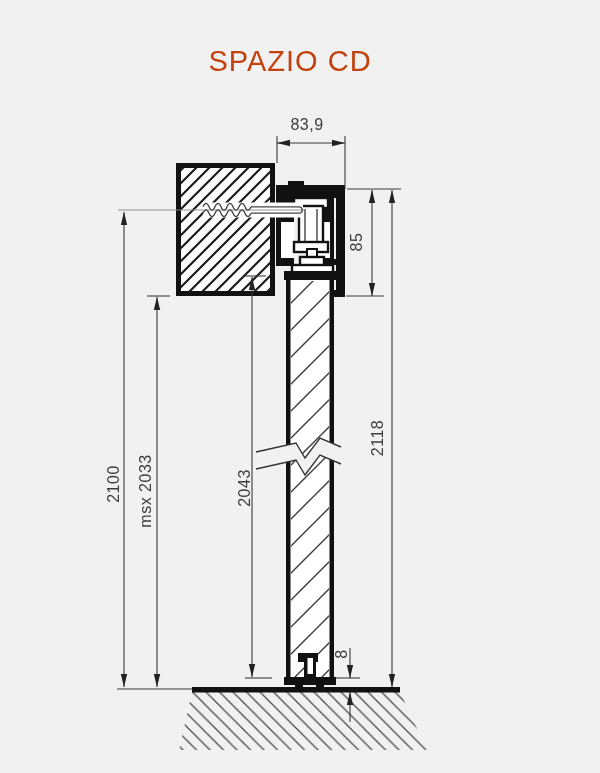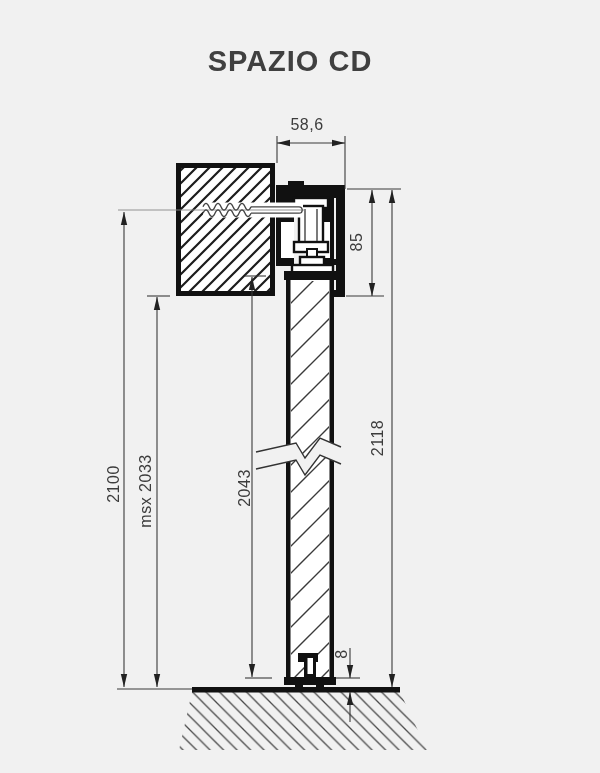--- a/index.html
+++ b/index.html
@@ -4,21 +4,21 @@
 <style>
   html,body{margin:0;padding:0;}
   body{background:#e8e8e8;font-family:"Liberation Sans", sans-serif;}
   .stage{
     position:relative;width:600px;height:773px;background:#f1f1f1;
     overflow:hidden;margin:0;
   }
   .stage svg{position:absolute;left:0;top:0;}
   .title{
     position:absolute;left:170px;top:45px;width:240px;text-align:center;
-    font-size:29px;font-weight:bold;letter-spacing:1px;color:#404040;
+    font-size:29px;font-weight:normal;letter-spacing:1px;color:#c2410c;
     white-space:nowrap;
   }
   .dim{
     position:absolute;font-size:16px;color:#3c3c3c;white-space:nowrap;
     transform:translate(-50%,-50%);letter-spacing:0.5px;
   }
   .dim.rot{transform:translate(-50%,-50%) rotate(-90deg);}
 </style>
 </head>
 <body>
@@ -150,21 +150,21 @@
       <polygon points="252,677 248.8,664 255.2,664"></polygon>
       <polygon points="372,190 368.8,203 375.2,203"></polygon>
       <polygon points="372,296 368.8,283 375.2,283"></polygon>
       <polygon points="392,190 388.8,203 395.2,203"></polygon>
       <polygon points="392,687 388.8,674 395.2,674"></polygon>
       <polygon points="350,678 346.8,665 353.2,665"></polygon>
       <polygon points="350,692 346.8,705 353.2,705"></polygon>
     </g>
   </svg>
 
-  <div class="dim" style="left:307px;top:125px">58,6</div>
+  <div class="dim" style="left:307px;top:125px">83,9</div>
   <div class="dim rot" style="left:114px;top:484px">2100</div>
   <div class="dim rot" style="left:146px;top:491px">msx 2033</div>
   <div class="dim rot" style="left:245px;top:488px">2043</div>
   <div class="dim rot" style="left:357px;top:242px">85</div>
   <div class="dim rot" style="left:378px;top:438px">2118</div>
   <div class="dim rot" style="left:342px;top:654px">8</div>
 
 </div>
 
 </body></html>

